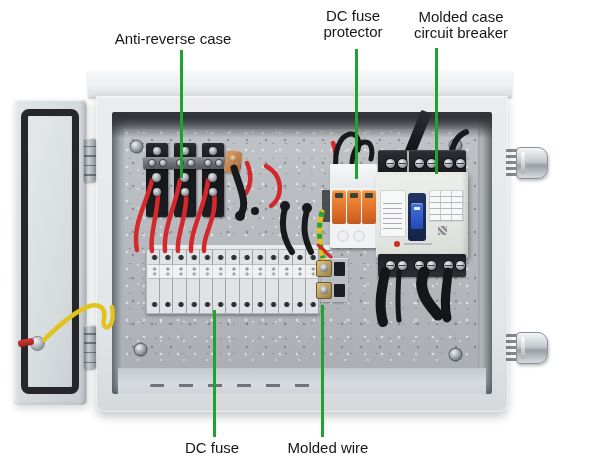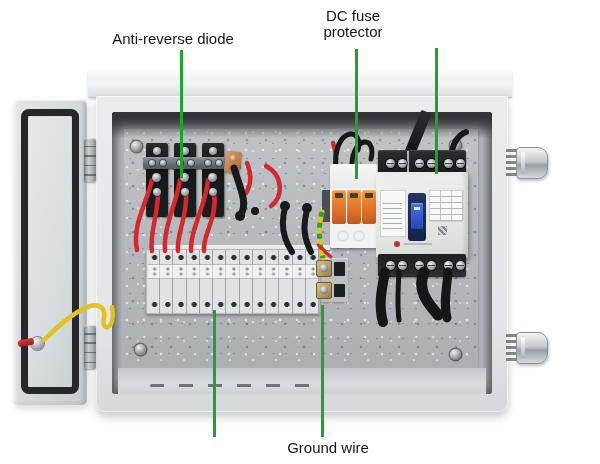--- a/index.html
+++ b/index.html
@@ -327,17 +327,19 @@
         <path d="M325,252 l6,5"></path>
     </g>
   </svg>
 
   <div class="abs gline" style="left:180px;top:50px;height:128px;"></div>
   <div class="abs gline" style="left:355px;top:49px;height:130px;"></div>
   <div class="abs gline" style="left:435px;top:48px;height:126px;"></div>
   <div class="abs gline" style="left:213px;top:310px;height:127px;"></div>
   <div class="abs gline" style="left:321px;top:305px;height:132px;"></div>
 
-  <div class="abs callout" style="left:95px;top:31px;width:156px;">Anti-reverse diode</div>
+  <div class="abs callout" style="left:95px;top:31px;width:156px;">Anti-reverse case</div>
   <div class="abs callout" style="left:310px;top:8px;width:86px;">DC fuse protector</div>
-  <div class="abs callout" style="left:272px;top:440px;width:112px;">Ground wire</div>
+  <div class="abs callout" style="left:402px;top:9px;width:118px;">Molded case circuit breaker</div>
+  <div class="abs callout" style="left:162px;top:440px;width:100px;">DC fuse</div>
+  <div class="abs callout" style="left:272px;top:440px;width:112px;">Molded wire</div>
 
 </div>
 
 </body></html>

